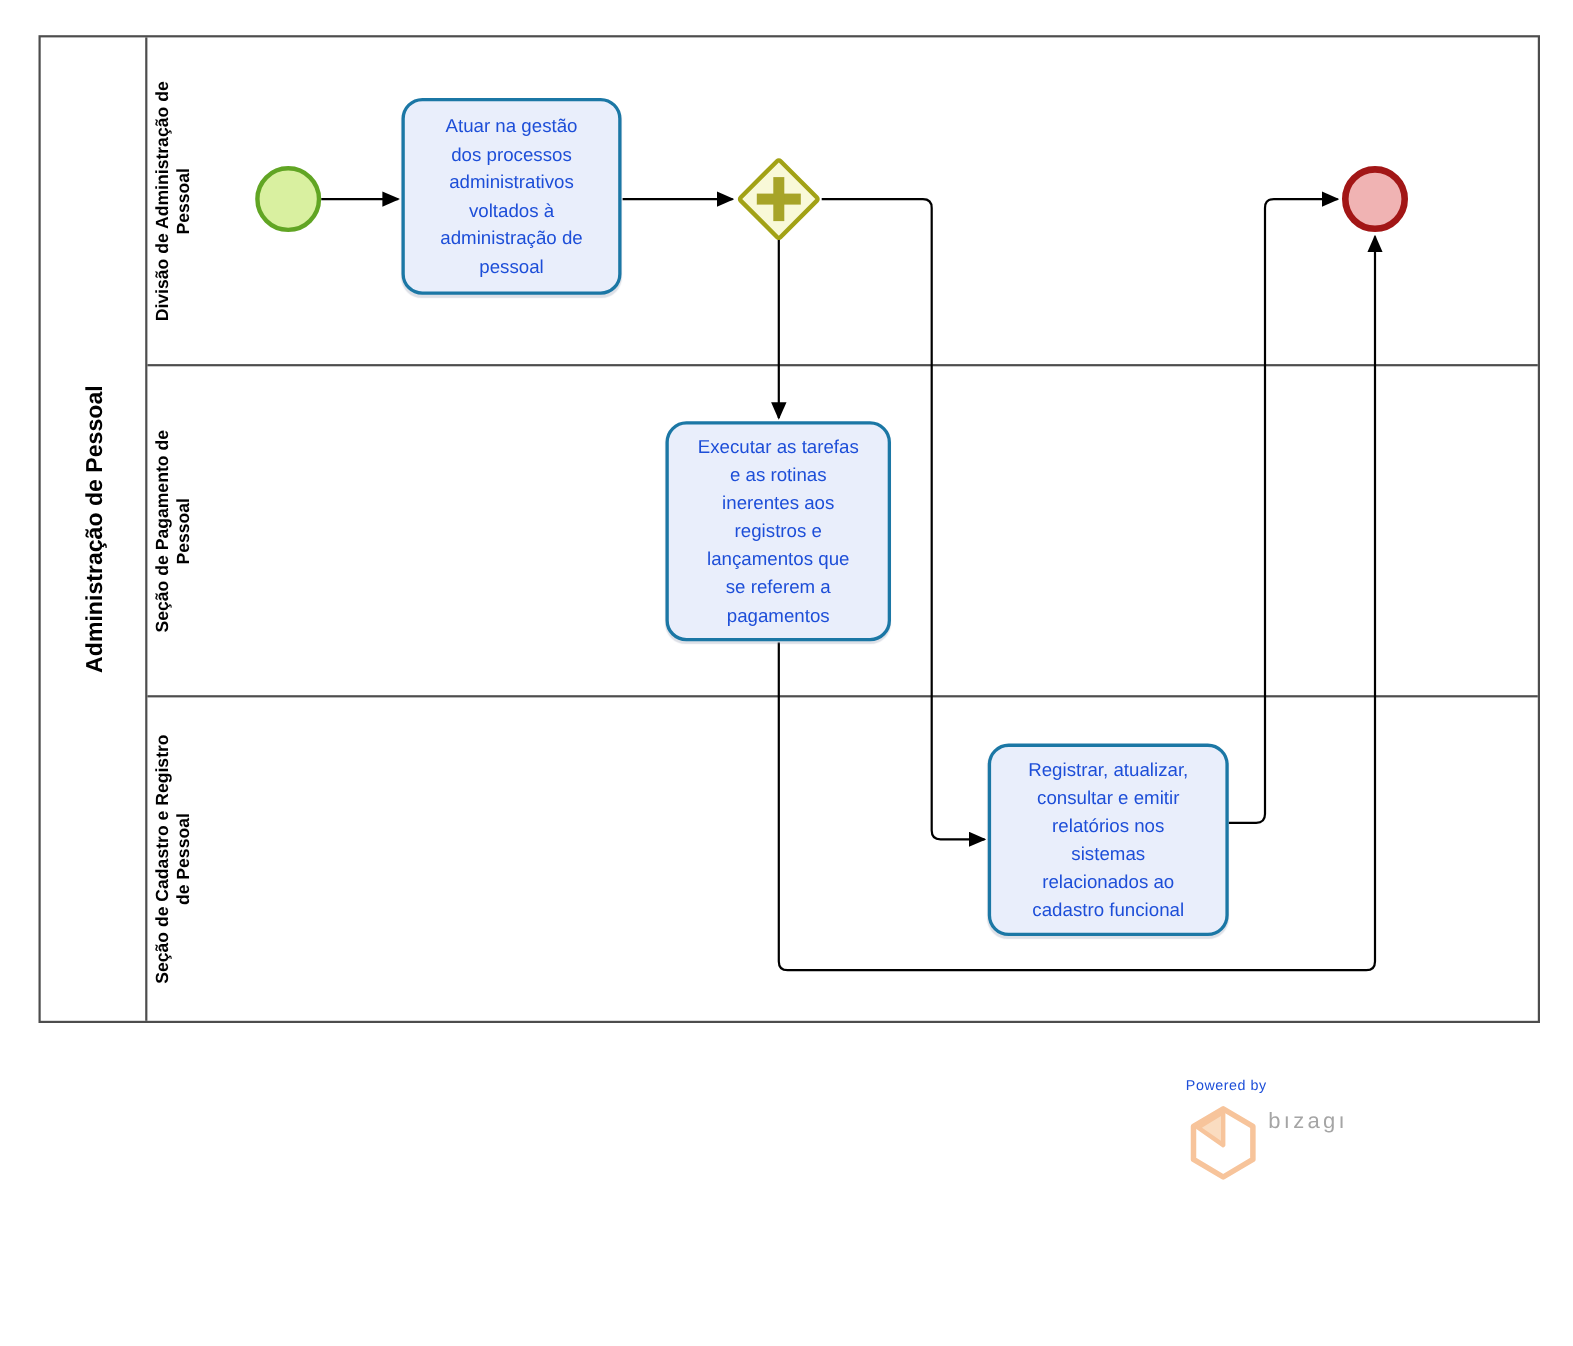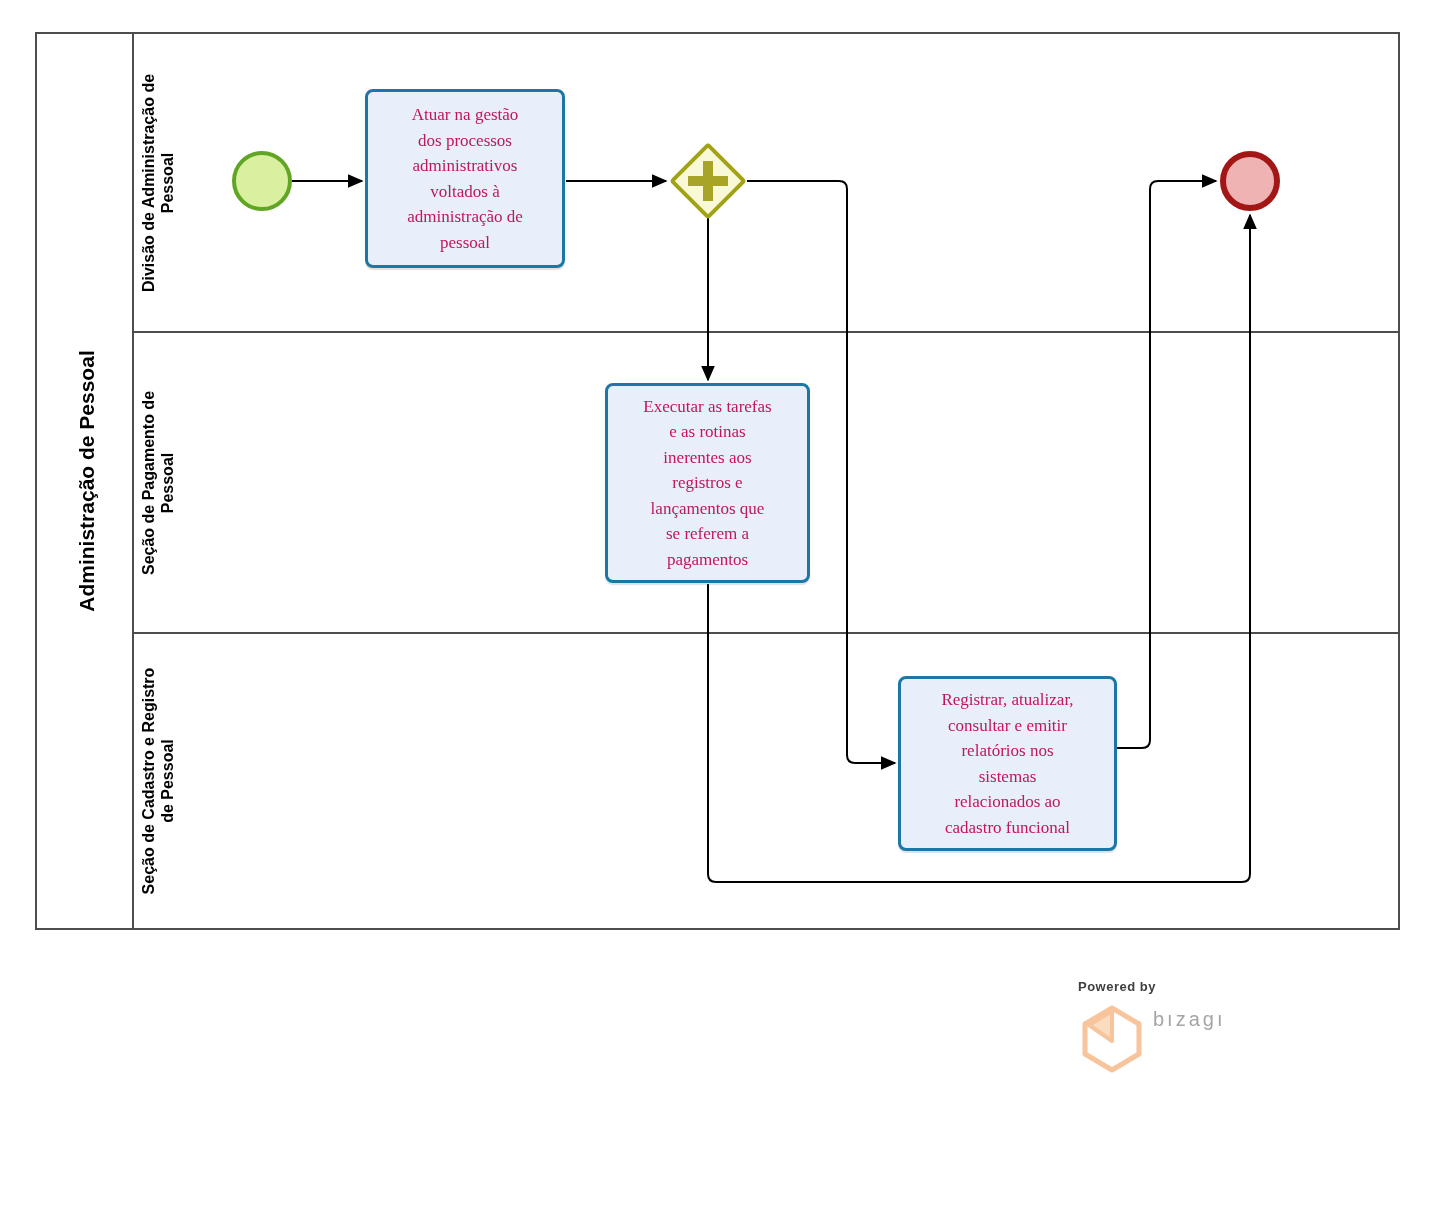--- a/index.html
+++ b/index.html
@@ -21,24 +21,24 @@
   .lane + .lane { border-top:2px solid #4d4d4d; }
   .lane-1 { height:297px; }
   .lane-2 { height:301px; }
   .lane-3 { height:296px; }
   .lane-label { position:absolute; left:24px; top:50%;
           transform:translate(-50%,-50%) rotate(-90deg);
           width:292px; text-align:center; font-size:16px; font-weight:bold;
           line-height:1.2; color:#000; white-space:pre-line; }
 
   
-  .task { position:absolute; background:#e9eefb; border:3px solid #1b77a5; border-radius:8px;
+  .task { position:absolute; background:#e9eefb; border:3px solid #1b77a5; border-radius:19px;
           display:flex; align-items:center; justify-content:center; text-align:center;
-          font-size:17px; line-height:1.5; color:#be185d; white-space:pre-line;
-          padding:4px 6px; box-shadow:0 2px 1px rgba(120,130,160,0.25);font-family:Liberation Serif, serif; }
+          font-size:17px; line-height:1.5; color:#1d4ed8; white-space:pre-line;
+          padding:4px 6px; box-shadow:0 2px 1px rgba(120,130,160,0.25); }
   .task-1 { left:365px; top:89px;  width:200px; height:179px; }
   .task-2 { left:605px; top:383px; width:205px; height:200px; }
   .task-3 { left:898px; top:676px; width:219px; height:175px; }
 
   .start-event { position:absolute; left:232px; top:151px; width:60px; height:60px;
           border:4px solid #61a524; border-radius:50%; background:#d9f0a0; }
   .end-event   { position:absolute; left:1220px; top:151px; width:60px; height:60px;
           border:6px solid #a21616; border-radius:50%; background:#f0b3b3; }
 
   .gateway { position:absolute; left:668px; top:141px; width:80px; height:80px; }
@@ -50,22 +50,22 @@
   .gateway-plus .bar-h { position:absolute; left:0; top:50%; width:40px; height:10px;
           transform:translateY(-50%); background:#a7a428; }
   .gateway-plus .bar-v { position:absolute; top:0; left:50%; width:10px; height:40px;
           transform:translateX(-50%); background:#a7a428; }
 
   
   svg.flows { position:absolute; left:0; top:0; width:1430px; height:1224px; pointer-events:none; }
   svg.flows path.flow { fill:none; stroke:#000; stroke-width:2px; }
 
   
-  .powered-by { position:absolute; left:1078px; top:979px; font-size:13px; color:#404040;
-          letter-spacing:0.5px; font-weight:bold; }
+  .powered-by { position:absolute; left:1078px; top:979px; font-size:13px; color:#1d4ed8;
+          letter-spacing:0.5px; font-weight:normal; }
   .logo-hex { position:absolute; left:1080px; top:1004px; }
   .brand-word { position:absolute; left:1153px; top:1008px; font-size:20px; color:#a5a5a5;
           letter-spacing:3px; font-weight:normal; }
   .product-word { position:absolute; left:1148px; top:1022px; font-size:43px; color:#f9c69c;
           letter-spacing:1px; }
 </style>
 </head>
 <body>
 
 <div id="page">

